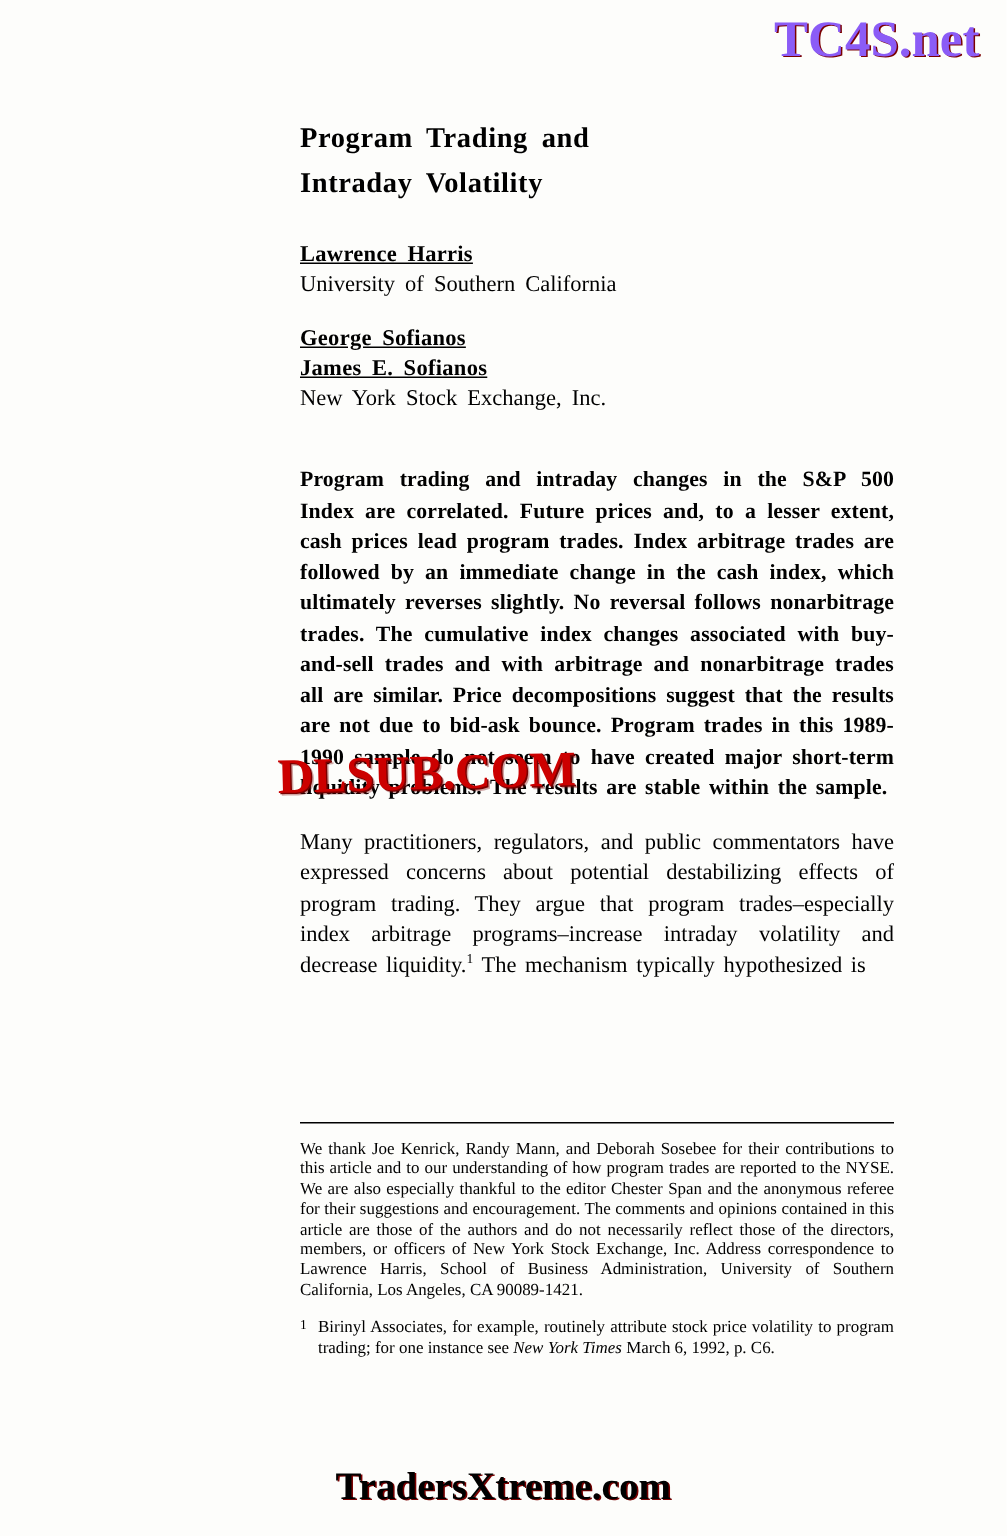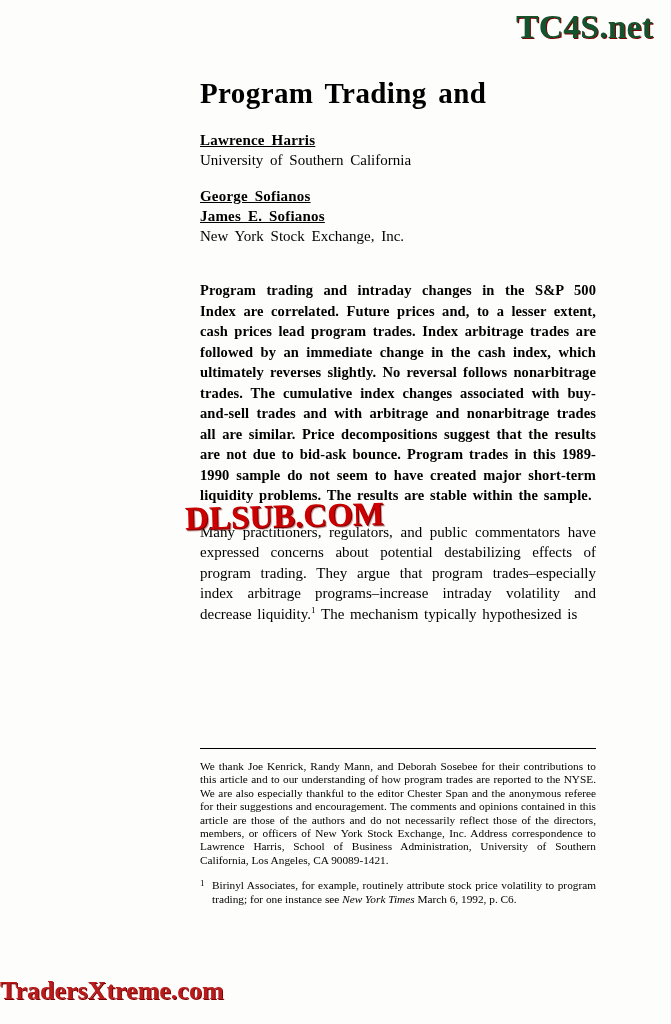--- a/index.html
+++ b/index.html
@@ -23,61 +23,61 @@
   }
 
   
   .wm-top {
     position: absolute;
     top: 8px;
     right: 18px;
     font-family: "Liberation Serif", serif;
     font-weight: bold;
     font-size: 34px;
-    color: #14532d;
+    color: #8b5cf6;
     letter-spacing: 0px;
     text-shadow: 1px 1px 0 #7a0000;
   }
   .wm-mid {
     position: absolute;
     left: 185px;
     top: 498px;
     font-family: "Liberation Serif", serif;
     font-weight: bold;
     font-size: 33px;
     color: #cc0000;
     letter-spacing: 0px;
     text-shadow: 1px 1px 0 #7a0000, 2px 2px 0 rgba(120,0,0,.35);
     transform: rotate(-1.5deg);
   }
   .wm-bottom {
     position: absolute;
     left: 0;
     right: 0;
     bottom: 18px;
-    text-align: left;
+    text-align: center;
     font-family: "Liberation Serif", serif;
     font-weight: bold;
     font-size: 26px;
-    color: #b91c1c;
+    color: #000000;
     text-shadow: 1px 1px 0 #7a0000;
   }
 
   
   .content {
     position: absolute;
     left: 200px;
     top: 78px;
     width: 396px;
   }
 
   h1.title {
     font-family: "Liberation Serif", serif;
     font-weight: bold;
-    font-size: 29px;
+    font-size: 19px;
     line-height: 30px;
     margin: 0 0 22px 0;
     letter-spacing: 0.4px;
     word-spacing: 4px;
   }
   h1.title span { display: block; }
 
   .author-block { margin-bottom: 16px; }
   .author-name {
     font-weight: bold;
@@ -161,20 +161,21 @@
 <body>
 
 <div class="page">
 
   <div class="wm-top">TC4S.net</div>
 
   <div class="content">
 
     <h1 class="title">
       <span>Program  Trading  and</span>
+      <span>Intraday   Volatility</span>
     </h1>
 
     <div class="author-block">
       <div class="author-name">Lawrence  Harris</div>
       <div class="author-aff">University  of  Southern  California</div>
     </div>
 
     <div class="author-block">
       <div class="author-name">George  Sofianos</div>
       <div class="author-name">James E.  Sofianos</div>

